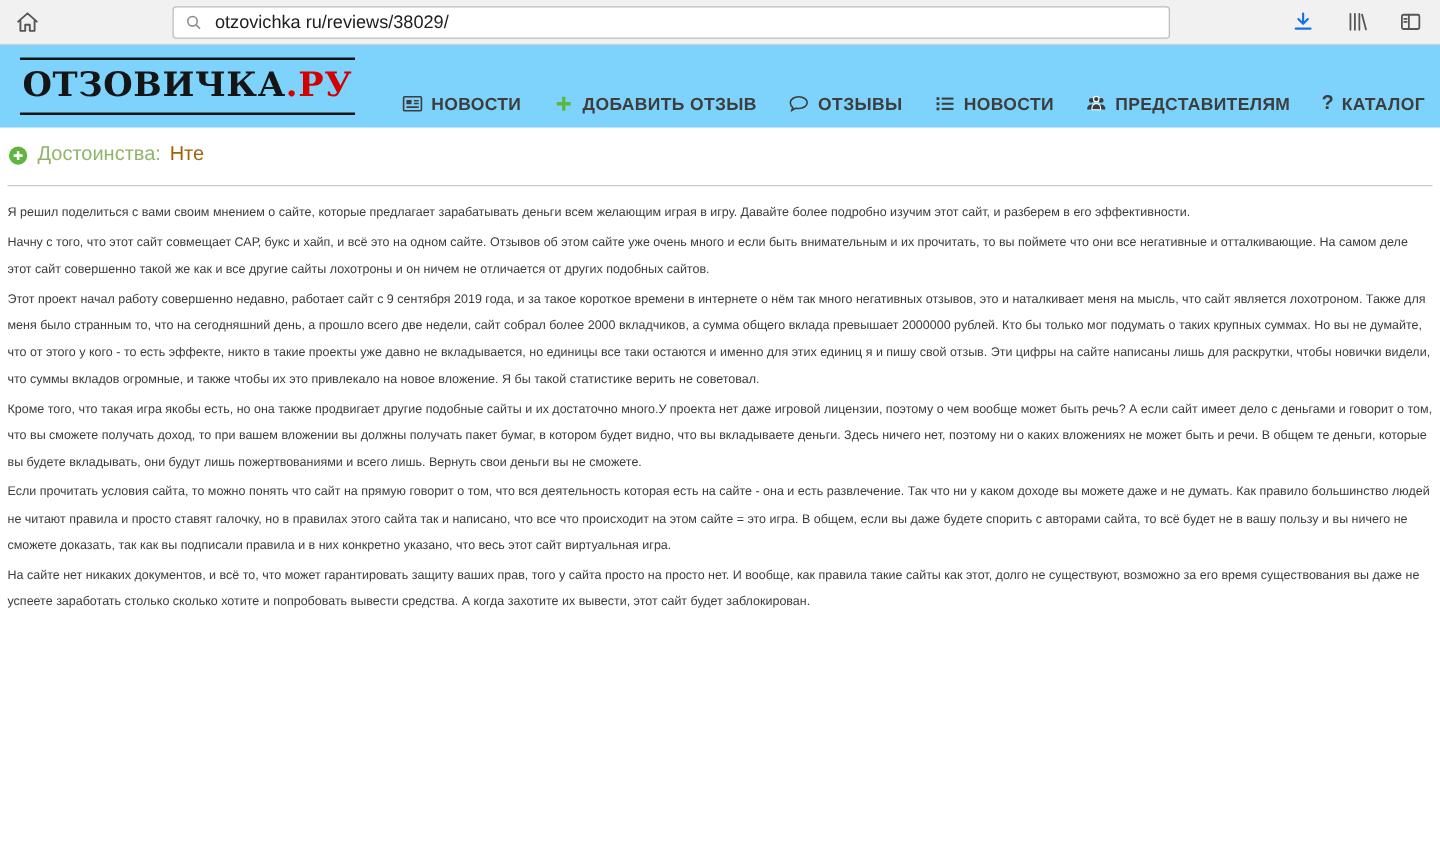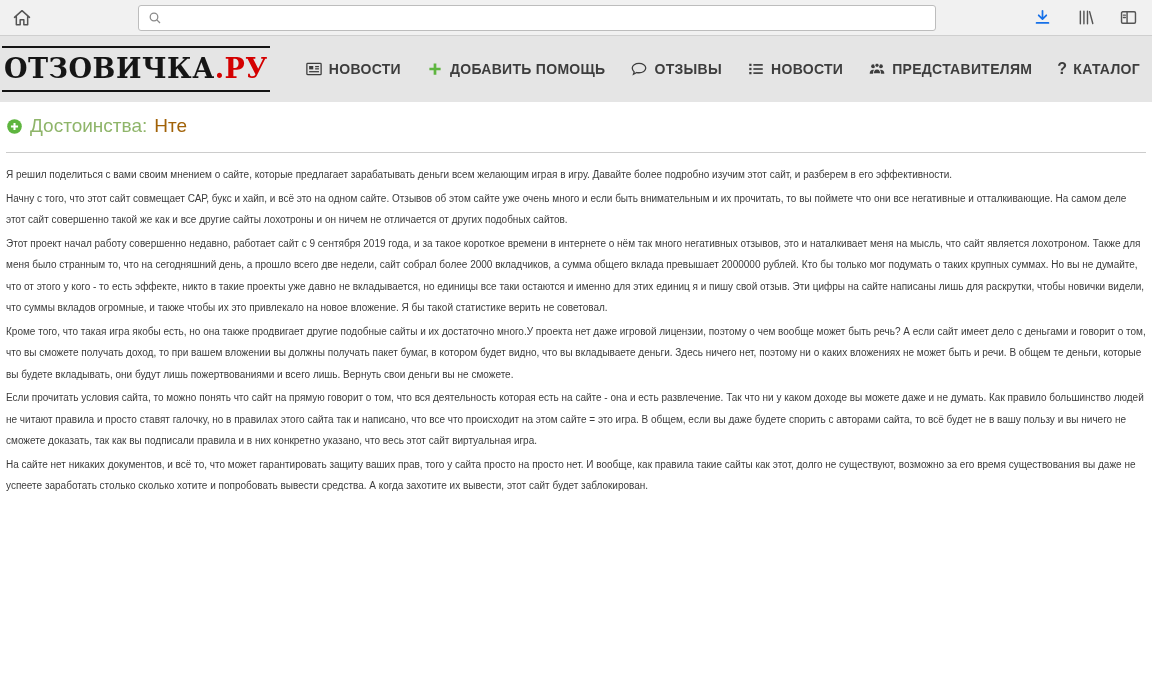--- a/index.html
+++ b/index.html
@@ -18,21 +18,21 @@
     display:flex;align-items:center;padding:0 10px}
   .tb-btn{background:none;border:none;padding:2px;cursor:pointer;display:flex;align-items:center}
   .url-box{margin-left:104px;width:798px;height:26px;background:#fff;border:1px solid #bdbdbd;
     border-radius:3px;display:flex;align-items:center;padding:0 8px;gap:7px}
   .url-input{border:none;outline:none;flex:1;font-size:14.5px;color:#202020;
     font-family:"Liberation Sans","DejaVu Sans",sans-serif;background:transparent}
   .tb-right{margin-left:auto;display:flex;align-items:center;gap:20px;padding-right:2px}
   .tbi{stroke:#555;fill:none;stroke-width:1.8;stroke-linecap:round;stroke-linejoin:round}
   .tbi-blue{stroke:var(--download-blue);fill:none;stroke-width:2.2;stroke-linecap:round;stroke-linejoin:round}
   
-  .site-header{display:flex;align-items:center;padding:10px 8px 10px 2px;background:#e5e5e5}
+  .site-header{display:flex;align-items:flex-end;padding:10px 8px 10px 16px;background:#7dd3fc}
   .logo{border-top:2px solid #151515;border-bottom:2px solid #151515;padding:5px 2px;
     font-family:"DejaVu Serif","Liberation Serif",serif;font-weight:700;font-size:27px;
     color:#151515;letter-spacing:.5px;text-decoration:none;cursor:pointer;line-height:1.2}
   .logo .red{color:var(--logo-red)}
   .main-nav{margin-left:auto;display:flex;align-items:center;gap:25px;padding-right:4px}
   .nav-item{display:flex;align-items:center;gap:6px;font-size:14px;font-weight:700;
     color:var(--nav-gray);text-decoration:none;letter-spacing:.3px;cursor:pointer;white-space:nowrap}
   .nicon{width:18px;height:18px;flex:none}
   .st{stroke:var(--nav-gray);fill:none;stroke-width:1.7}
   .fl{fill:var(--nav-gray)}
@@ -40,21 +40,21 @@
   .stg{stroke:var(--accent-green);fill:none;stroke-width:3.6}
   .qmark{font-size:16px;font-weight:800;color:var(--nav-gray)}
   
   .review{padding:0 6px}
   .title-row{display:flex;align-items:center;gap:10px;margin:10px 0 2px 0}
   .stars{display:flex;align-items:center;gap:3px}
   .star{width:23px;height:23px}
   .star-fill{fill:var(--star-green)}
   .star-empty{fill:none;stroke:var(--star-green);stroke-width:1.8}
   h1{margin:0;font-size:26px;font-weight:400;color:#2d2d2d;letter-spacing:-.2px;line-height:34px}
-  .pc-row{display:flex;align-items:center;gap:7px;margin-top:13px;font-size:19px}
+  .pc-row{display:flex;align-items:center;gap:7px;margin-top:13px;font-size:16px}
   .pc-icon{width:17px;height:17px;flex:none}
   .pros-label{color:var(--pros-label-green)}
   .cons-label{color:var(--cons-label-red)}
   .pc-value{color:#a16207}
   hr.divider{border:none;border-top:1px solid #ccc;margin:15px 0 11px 0}
   .body-text p{margin:0 0 2px 0;font-size:10px;line-height:21.5px;color:#3c3c3c;text-align:left}
 </style>
 </head>
 <body>
 
@@ -62,20 +62,21 @@
   <button class="tb-btn">
     <svg width="20" height="20" viewBox="0 0 24 24">
       <path class="tbi" d="M3 11.2 L12 3.2 L21 11.2 M5.2 9.8 V20 H9.8 V14.2 H14.2 V20 H18.8 V9.8"></path>
     </svg>
   </button>
   <div class="url-box">
     <svg width="16" height="16" viewBox="0 0 24 24">
       <circle cx="10.5" cy="10.5" r="5.7" stroke="#8a8a8a" fill="none" stroke-width="1.9"></circle>
       <line x1="14.8" y1="14.8" x2="19.5" y2="19.5" stroke="#8a8a8a" stroke-width="1.9"></line>
     </svg>
+    <input class="url-input" readonly="" value="otzovichka ru/reviews/38029/" style="">
   </div>
   <div class="tb-right">
     <button class="tb-btn">
       <svg width="19" height="19" viewBox="0 0 24 24">
         <path class="tbi-blue" d="M12 3.5 V13 M7.2 9.2 L12 14 L16.8 9.2 M4.5 18.8 H19.5"></path>
       </svg>
     </button>
     <button class="tb-btn">
       <svg width="19" height="19" viewBox="0 0 24 24">
         <path class="tbi" d="M5.5 4 V20 M10 4 V20 M14.5 4 V20 M17.2 4.6 L21.2 19.6"></path>
@@ -104,21 +105,21 @@
         <line class="st" x1="13.5" y1="8.8" x2="18.6" y2="8.8"></line>
         <line class="st" x1="13.5" y1="11.8" x2="18.6" y2="11.8"></line>
         <line class="st" x1="5.5" y1="15.6" x2="18.6" y2="15.6"></line>
       </svg>
       <span>НОВОСТИ</span>
     </a>
     <a class="nav-item">
       <svg class="nicon" viewBox="0 0 24 24">
         <path class="stg" d="M12 4.5 V19.5 M4.5 12 H19.5"></path>
       </svg>
-      <span>ДОБАВИТЬ ПОМОЩЬ</span>
+      <span>ДОБАВИТЬ ОТЗЫВ</span>
     </a>
     <a class="nav-item">
       <svg class="nicon" viewBox="0 0 24 24">
         <path class="st" d="M21 10.8c0 3.5-4 6.2-9 6.2-1 0-2-.1-2.9-.3L4.6 19l1-3.1C3.9 14.6 3 12.8 3 10.8 3 7.3 7 4.6 12 4.6s9 2.7 9 6.2z"></path>
       </svg>
       <span>ОТЗЫВЫ</span>
     </a>
     <a class="nav-item">
       <svg class="nicon" viewBox="0 0 24 24">
         <g class="fl">

